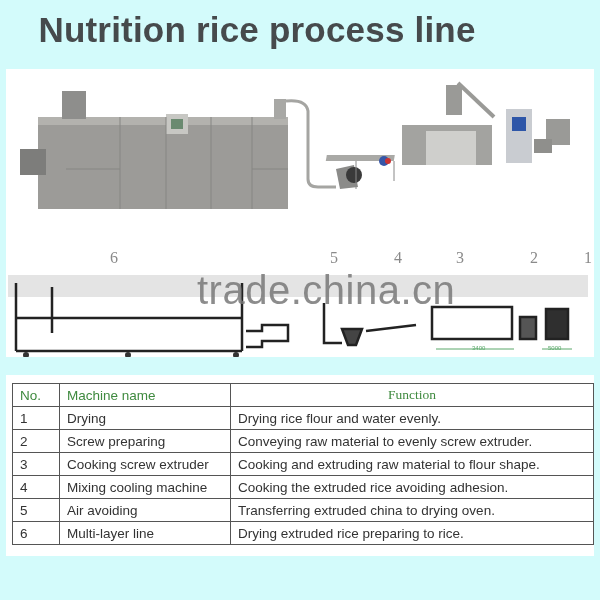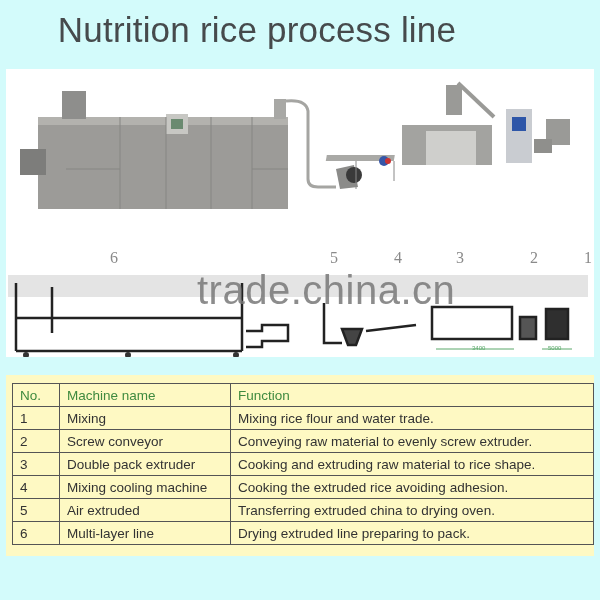--- a/index.html
+++ b/index.html
@@ -6,53 +6,54 @@
   body {
     width:600px; height:600px; overflow:hidden;
     background:#d3fbfb;
     font-family:"Liberation Sans", sans-serif;
     position:relative;
   }
   .title {
     position:absolute; left:0; top:10px; width:514px;
     text-align:center; font-size:35px; color:#464a4c;
     letter-spacing:0.2px;
+    font-weight:bold;
   }
   .photo-panel {
     position:absolute; left:6px; top:69px; width:588px; height:288px;
     background:#ffffff;
   }
   .photo { position:absolute; left:0; top:0; width:588px; height:170px; }
   .schematic { position:absolute; left:0; top:178px; width:588px; height:110px; }
   .num-label {
     position:absolute; font-family:"Liberation Serif", serif;
     font-size:16px; color:#8a8a8a;
   }
   .watermark {
     position:absolute; left:168px; top:199px;
     font-size:40px; color:rgba(120,120,120,0.85); letter-spacing:0.5px;margin-left:23px;
   }
   .dim-label { position:absolute; font-size:6px; color:#5aa86a; }
 
   .table-panel {
     position:absolute; left:6px; top:375px; width:588px; height:181px;
-    background:#fef9c3;
+    background:#ffffff;
   }
   table.spec {
     position:absolute; left:6px; top:8px;
     border-collapse:collapse;
     font-size:13.5px; color:#333;
   }
   table.spec td, table.spec th {
     border:1px solid #555;
     height:22px; padding:0 7px; font-weight:normal; text-align:left;
     white-space:nowrap;
   }
   table.spec th { color:#3f8a3f; }
-  table.spec th.fn { text-align:left; }
+  table.spec th.fn { text-align:center;font-family:Liberation Serif, serif; }
   .c-no { width:32px; }
   .c-name { width:156px; }
   .c-fn { width:348px; }
 </style>
 </head>
 <body>
 
 <div class="title">Nutrition rice process line</div>
 
 <div class="photo-panel">
@@ -139,43 +140,43 @@
     <thead>
       <tr>
         <th class="c-no">No.</th>
         <th class="c-name">Machine name</th>
         <th class="c-fn fn">Function</th>
       </tr>
     </thead>
     <tbody>
       <tr>
         <td>1</td>
-        <td>Mixing</td>
-        <td>Mixing rice flour and water trade.</td>
+        <td>Drying</td>
+        <td>Drying rice flour and water evenly.</td>
       </tr>
       <tr>
         <td>2</td>
-        <td>Screw conveyor</td>
+        <td>Screw preparing</td>
         <td>Conveying raw material to evenly screw extruder.</td>
       </tr>
       <tr>
         <td>3</td>
-        <td>Double pack extruder</td>
-        <td>Cooking and extruding raw material to rice shape.</td>
+        <td>Cooking screw extruder</td>
+        <td>Cooking and extruding raw material to flour shape.</td>
       </tr>
       <tr>
         <td>4</td>
         <td>Mixing cooling machine</td>
         <td>Cooking the extruded rice avoiding adhesion.</td>
       </tr>
       <tr>
         <td>5</td>
-        <td>Air extruded</td>
+        <td>Air avoiding</td>
         <td>Transferring extruded china to drying oven.</td>
       </tr>
       <tr>
         <td>6</td>
         <td>Multi-layer line</td>
-        <td>Drying extruded line preparing to pack.</td>
+        <td>Drying extruded rice preparing to rice.</td>
       </tr>
     </tbody>
   </table>
 </div>
 
 </body></html>

